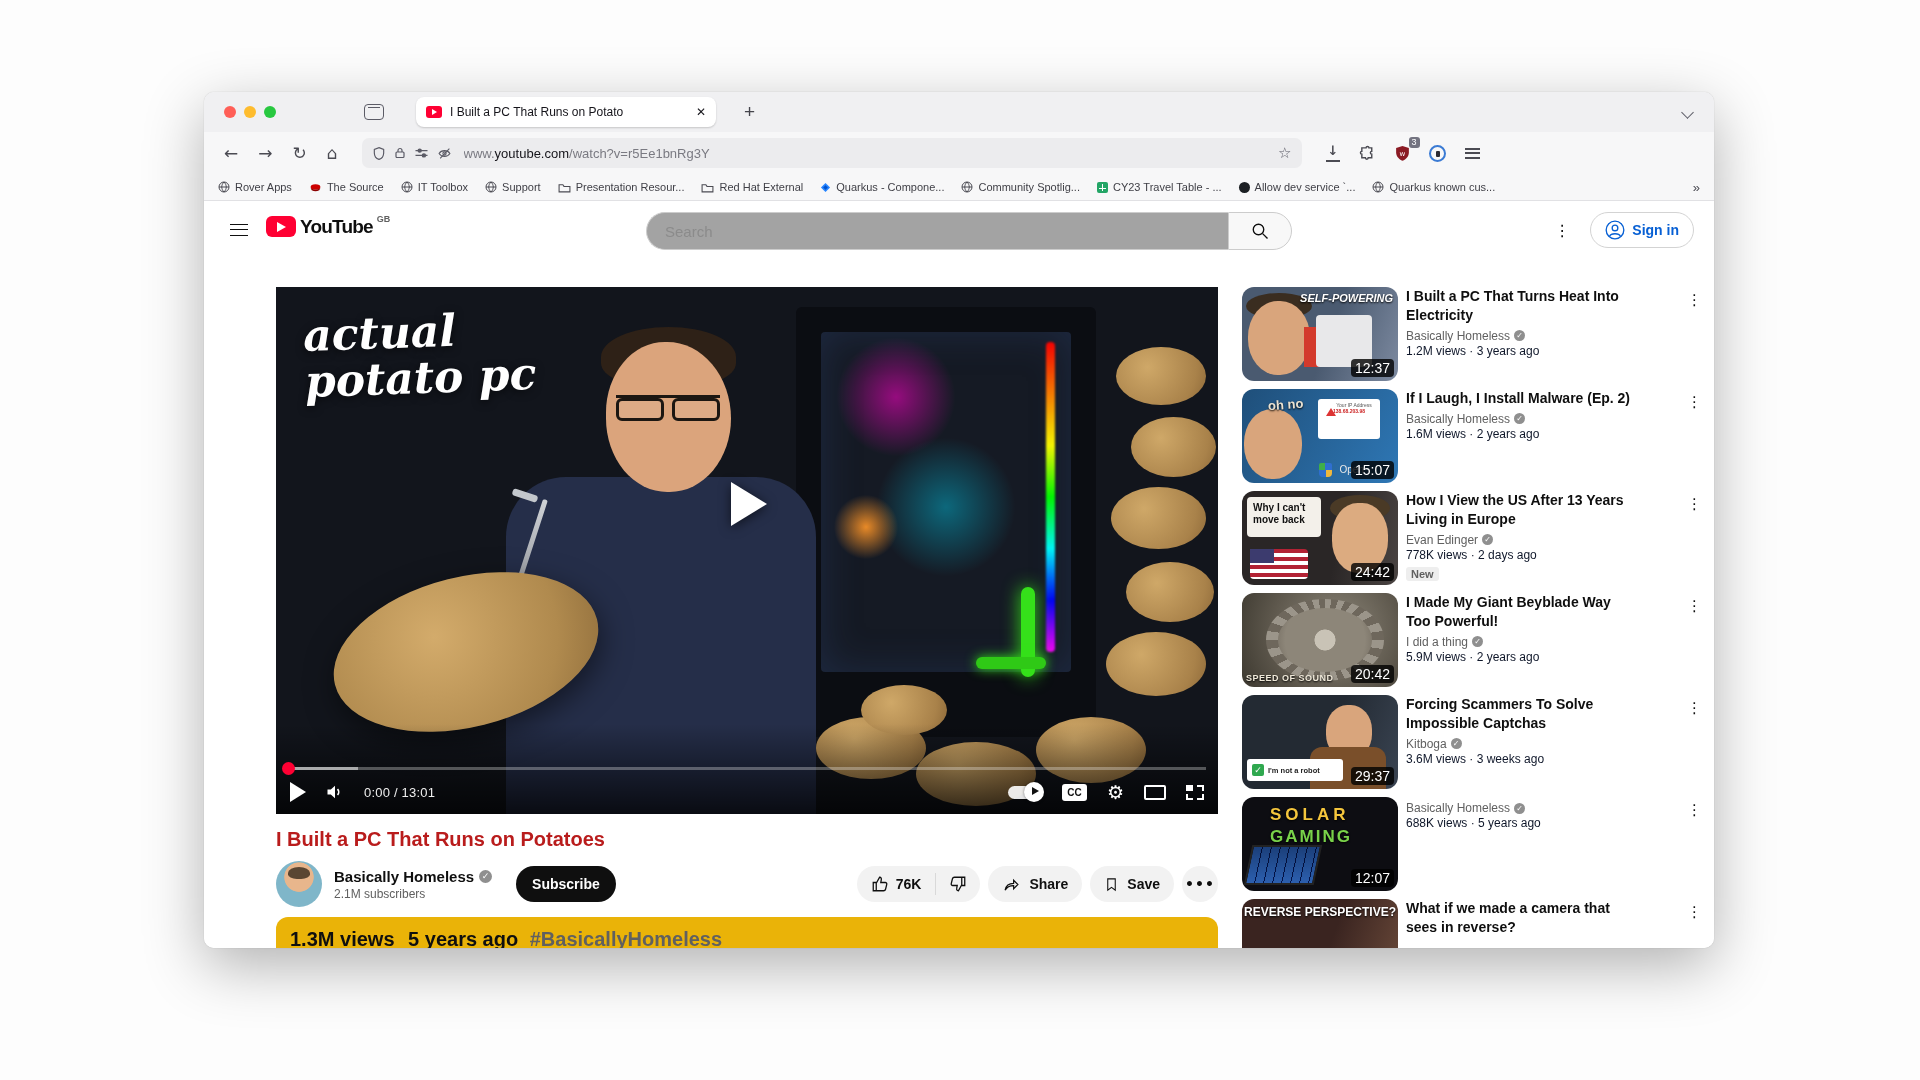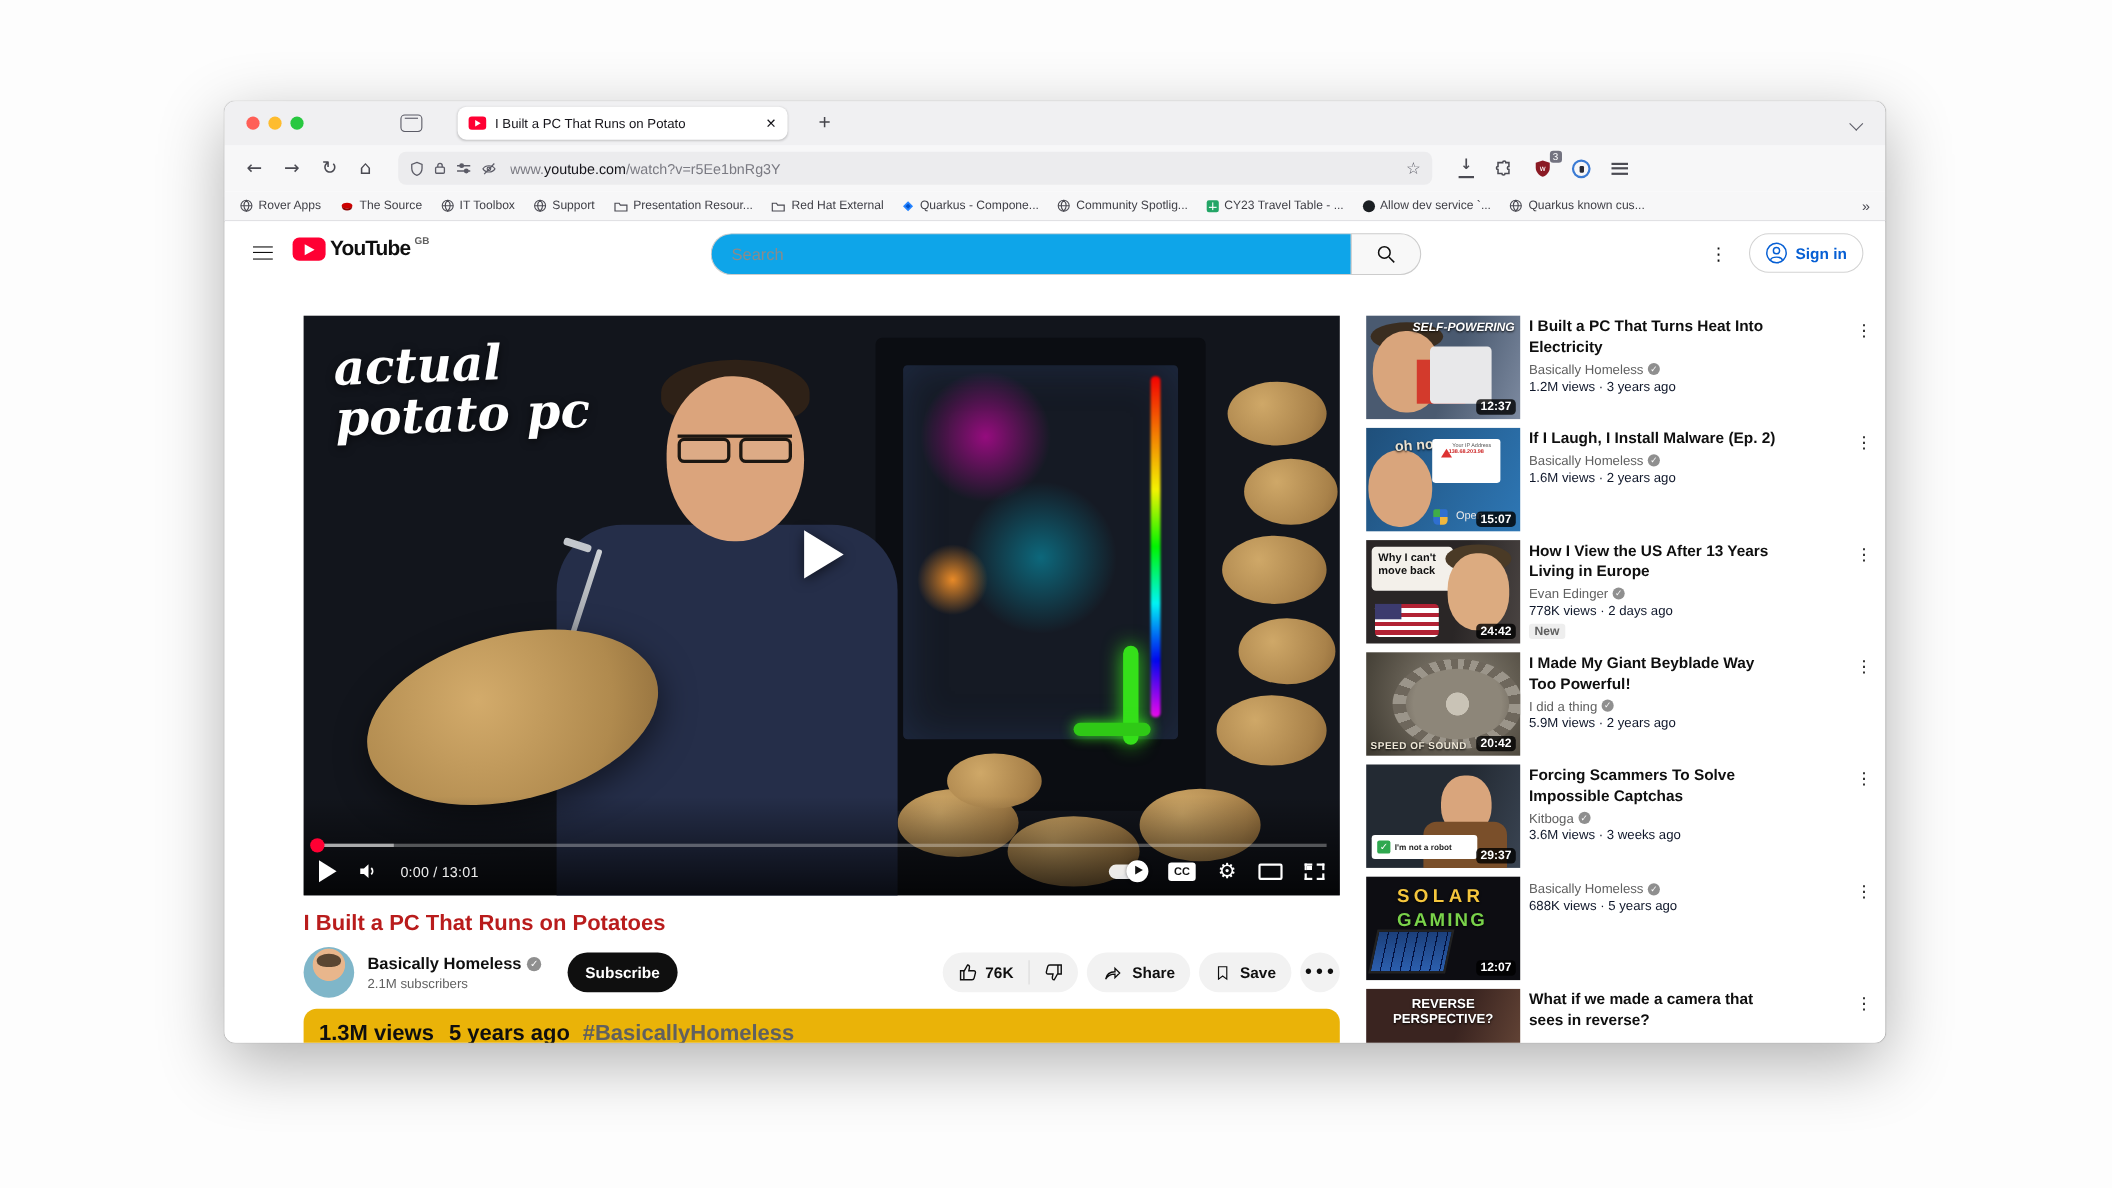--- a/index.html
+++ b/index.html
@@ -62,21 +62,21 @@
   
   .yt-header { position:absolute; left:0; top:0; width:100%; height:60px; }
   .yt-burger { position:absolute; left:26px; top:22px; width:18px; height:12px; border-top:1.6px solid #0f0f0f; border-bottom:1.6px solid #0f0f0f; }
   .yt-burger:before { content:""; position:absolute; left:0; right:0; top:3.6px; border-top:1.6px solid #0f0f0f; }
   .yt-logo { position:absolute; left:62px; top:14px; display:flex; align-items:flex-start; gap:4px; }
   .yt-mark { width:30px; height:21px; background:#f03; border-radius:6px; position:relative; }
   .yt-mark:before { content:""; position:absolute; left:11px; top:5.5px; border-left:9px solid #fff; border-top:5px solid transparent; border-bottom:5px solid transparent; }
   .yt-word { font-size:19px; font-weight:bold; letter-spacing:-0.8px; color:#0f0f0f; line-height:21px; }
   .yt-region { font-size:9px; color:#606060; margin-top:-2px;font-weight:bold; }
   .search-wrap { position:absolute; left:442px; top:10px; display:flex; height:38px; }
-  .search-input { width:582px; height:38px; border:1px solid #ccc; border-right:none; border-radius:19px 0 0 19px; padding:0 18px; font-size:15px; color:#0f0f0f; background:#0ea5e9; outline:none; }
+  .search-input { width:582px; height:38px; border:1px solid #ccc; border-right:none; border-radius:19px 0 0 19px; padding:0 18px; font-size:15px; color:#0f0f0f; background:#a3a3a3; outline:none; }
   .search-input::placeholder { color:#8b8b8b; }
   .search-btn { width:64px; height:38px; border:1px solid #ccc; border-radius:0 19px 19px 0; background:#f8f8f8; display:flex; align-items:center; justify-content:center; }
   .header-right { position:absolute; right:20px; top:10px; display:flex; align-items:center; gap:20px; }
   .kebab { font-family:"DejaVu Sans"; font-size:16px; color:#0f0f0f; }
   .signin { display:flex; align-items:center; gap:7px; height:36px; padding:0 14px; border:1px solid #d3d3d3; border-radius:18px; color:#065fd4; font-size:14px; font-weight:bold; background:#fff; }
 
   
   .yt-main { position:absolute; left:72px; top:85px; width:942px; }
 
   .player { position:relative; width:942px; height:527px; background:#12151c; overflow:hidden; }
@@ -148,22 +148,22 @@
   .dis-seg { padding:0 13px; }
   .act { gap:8px; padding:0 14px; }
   .more-pill { width:36px; justify-content:center; font-family:"DejaVu Sans"; letter-spacing:1px; }
   .desc-box { margin-top:10px; width:942px; height:60px; background:#eab308; border-radius:12px; padding:11px 14px; font-size:20px; }
   .desc-strong { font-weight:bold; color:#0f0f0f; }
   .desc-tag { color:#606060; font-weight:bold; margin-left:6px; }
 
   
   .yt-sidebar { position:absolute; left:1038px; top:85px; width:460px; }
   .sug { display:flex; margin-bottom:8px; position:relative; }
-  .thumb { position:relative; width:140px; height:94px; border-radius:0; overflow:hidden; flex:none; }
-  .dur { position:absolute; right:4px; bottom:4px; background:rgba(0,0,0,.8); color:#fff; font-size:11px; font-weight:bold; padding:1px 4px; border-radius:4px; }
+  .thumb { position:relative; width:156px; height:94px; border-radius:12px; overflow:hidden; flex:none; }
+  .dur { position:absolute; right:4px; bottom:4px; background:rgba(0,0,0,.8); color:#fff; font-size:14px; font-weight:normal; padding:1px 4px; border-radius:4px; }
   .sug-meta { margin-left:8px; width:226px; }
   .sug-title { font-size:14px; font-weight:bold; color:#0f0f0f; line-height:1.35; }
   .sug-ch { margin-top:4px; font-size:12px; color:#606060; display:flex; align-items:center; gap:4px; }
   .sug-ch .verified { width:11px; height:11px; font-size:8px; }
   .sug-views { margin-top:1px; font-size:12px; color:#0f172a; }
   .new-badge { display:inline-block; margin-top:5px; background:#eee; color:#606060; font-size:11px; font-weight:bold; padding:1px 5px; border-radius:3px; }
   .sug-kebab { position:absolute; right:0; top:4px; font-family:"DejaVu Sans"; font-size:15px; color:#0f0f0f; }
 
   
   .t1 { background:linear-gradient(110deg,#4a5a70 55%,#7d8aa0); }

